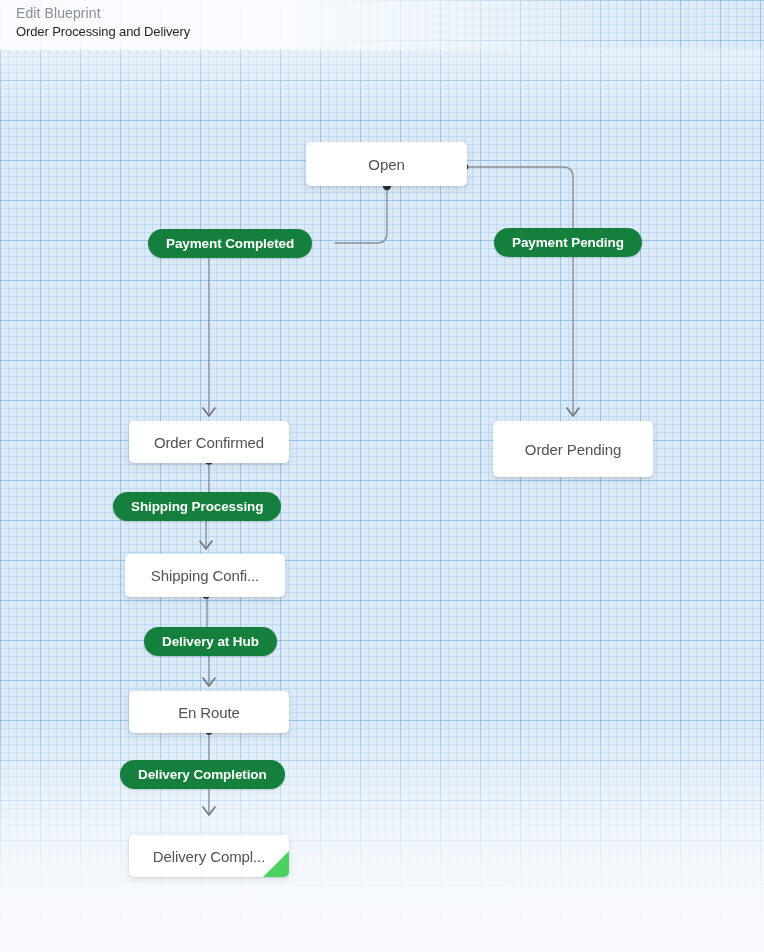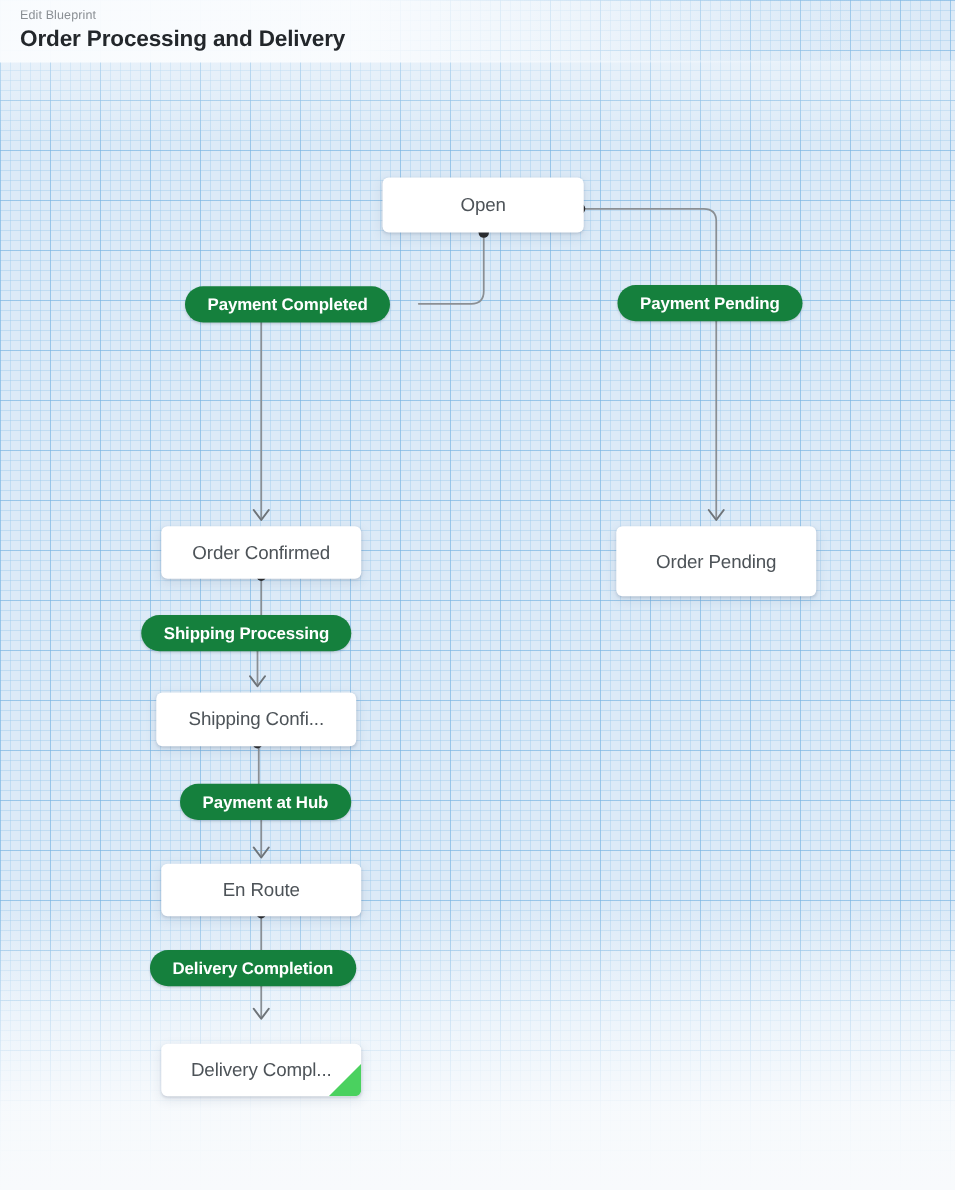--- a/index.html
+++ b/index.html
@@ -70,29 +70,29 @@
     z-index: 40;
     background: linear-gradient(to right,
         rgba(250,252,254,0.97) 0%,
         rgba(250,252,254,0.96) 38%,
         rgba(250,252,254,0.55) 62%,
         rgba(250,252,254,0.12) 82%,
         rgba(250,252,254,0.0) 100%);
     padding: 6px 0 0 16px;
   }
   #breadcrumb {
-    font-size: 10px;
+    font-size: 14px;
     color: #8a8f94;
     letter-spacing: 0.1px;
     line-height: 14px;
     margin-bottom: 2px;
   }
   #page-title {
-    font-size: 18px;
-    font-weight: bold;
+    font-size: 13px;
+    font-weight: normal;
     color: #23272b;
     letter-spacing: -0.1px;
     line-height: 19px;
   }
 
   
   #edges {
     position: absolute;
     left: 0; top: 0;
     width: 764px; height: 952px;
@@ -238,21 +238,21 @@
 
   <div class="transition-pill" style="left:494px; top:228px; height:29px;">
     <span class="pill-label">Payment Pending</span>
   </div>
 
   <div class="transition-pill" style="left:113px; top:492px; height:29px;">
     <span class="pill-label">Shipping Processing</span>
   </div>
 
   <div class="transition-pill" style="left:144px; top:627px; height:29px;">
-    <span class="pill-label">Payment at Hub</span>
+    <span class="pill-label">Delivery at Hub</span>
   </div>
 
   <div class="transition-pill" style="left:120px; top:760px; height:29px;">
     <span class="pill-label">Delivery Completion</span>
   </div>
 
   <div id="canvas-fade-bottom"></div>
 
   <div id="header">
     <div id="breadcrumb">Edit Blueprint</div>

